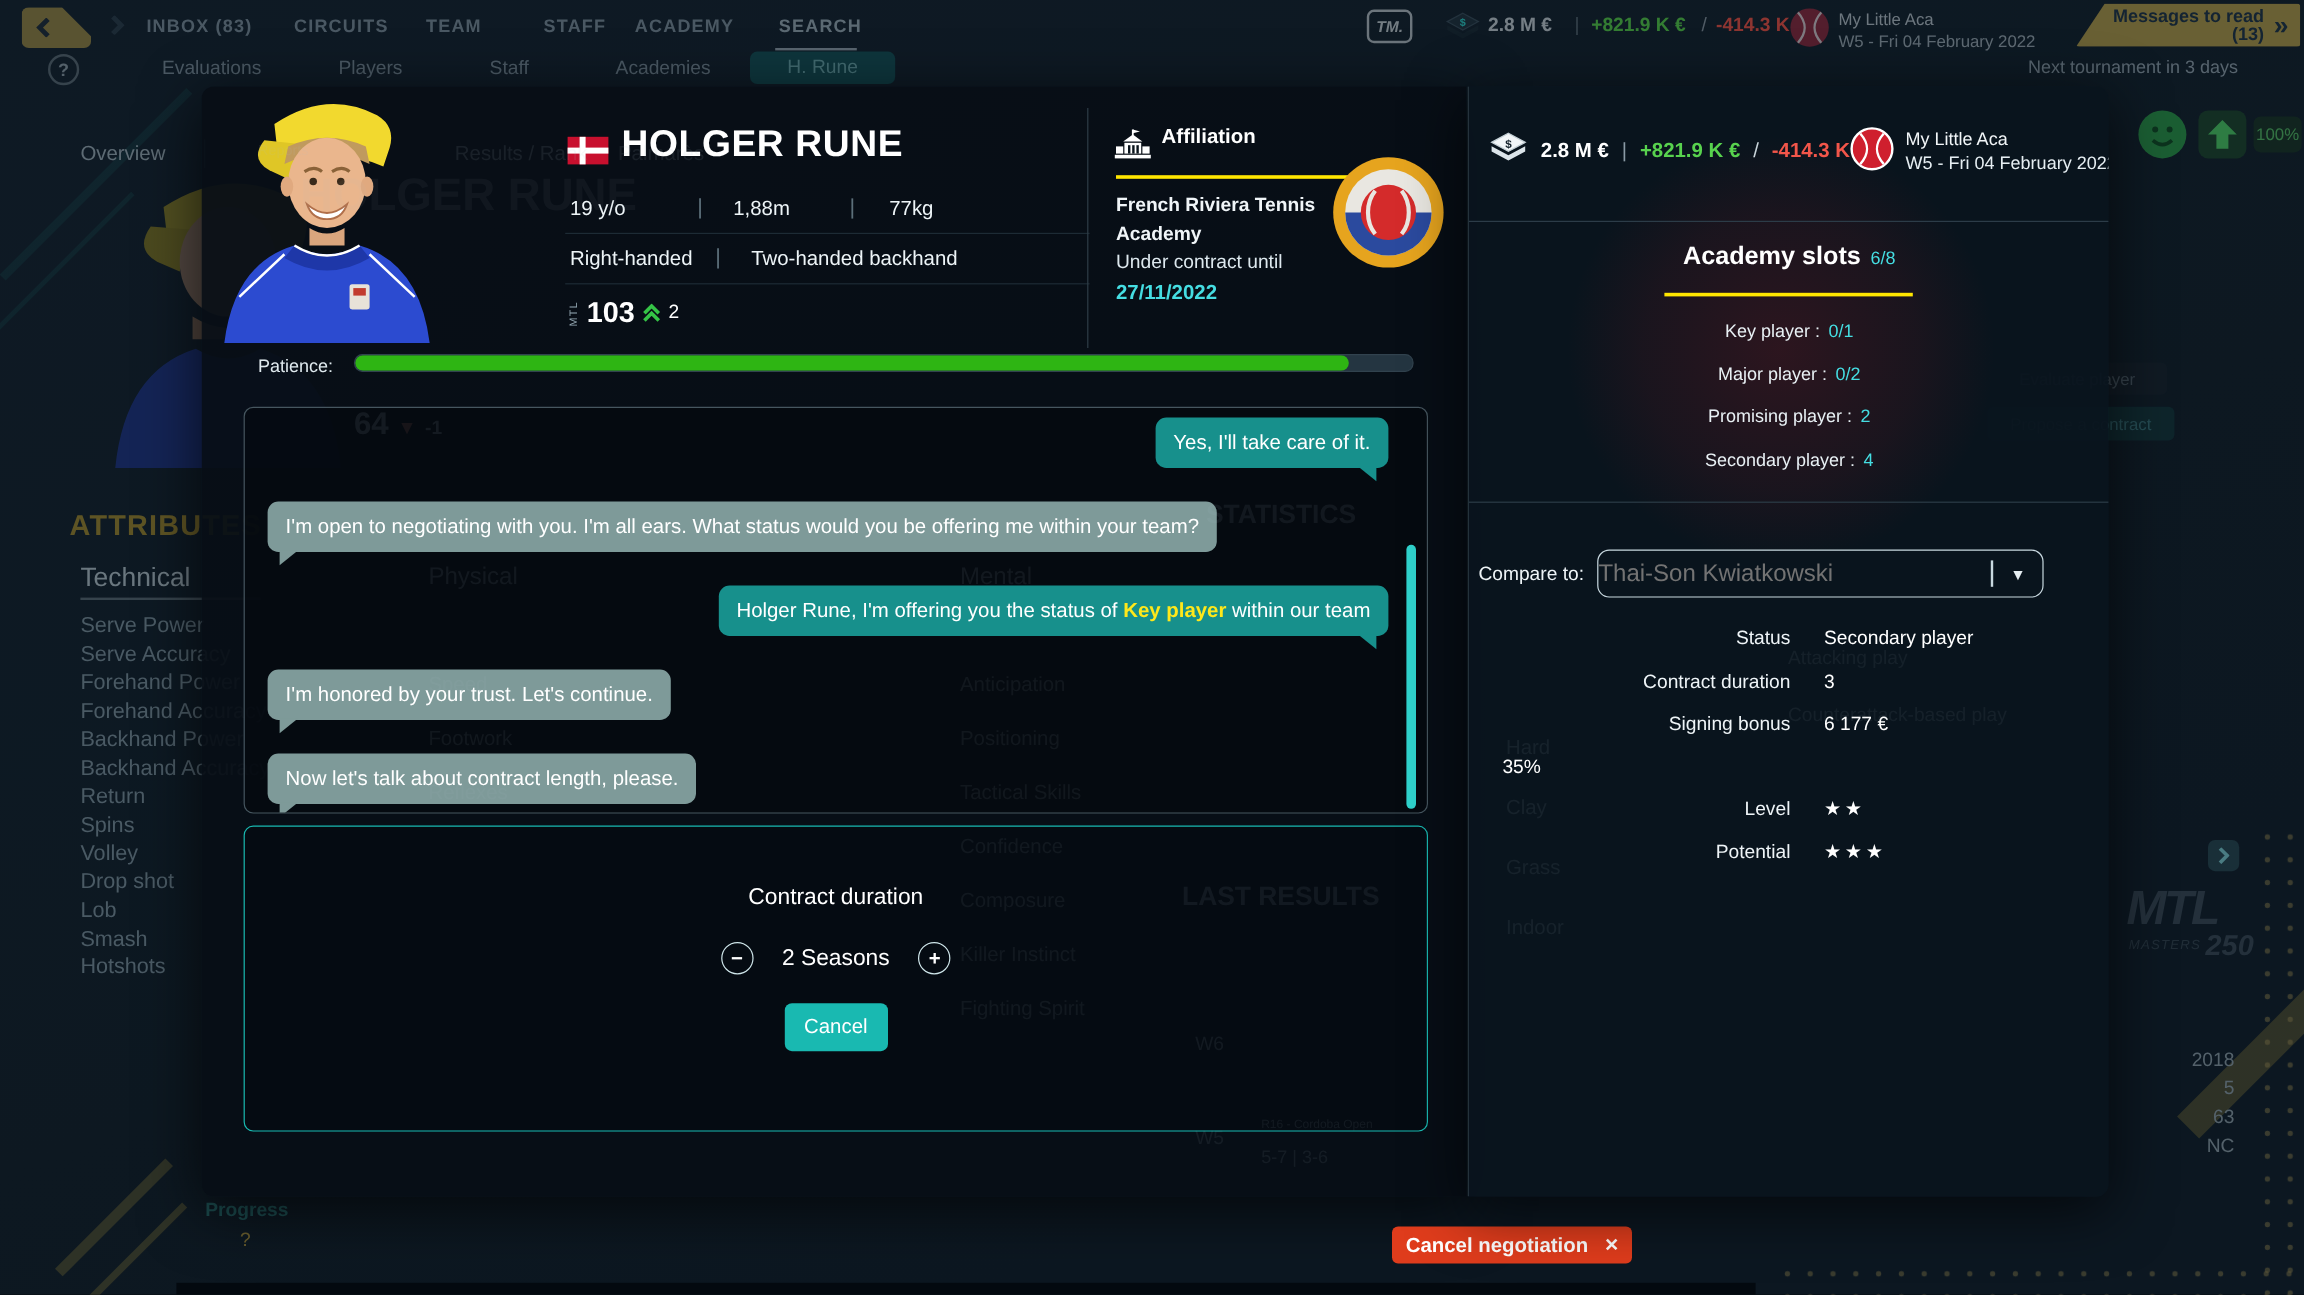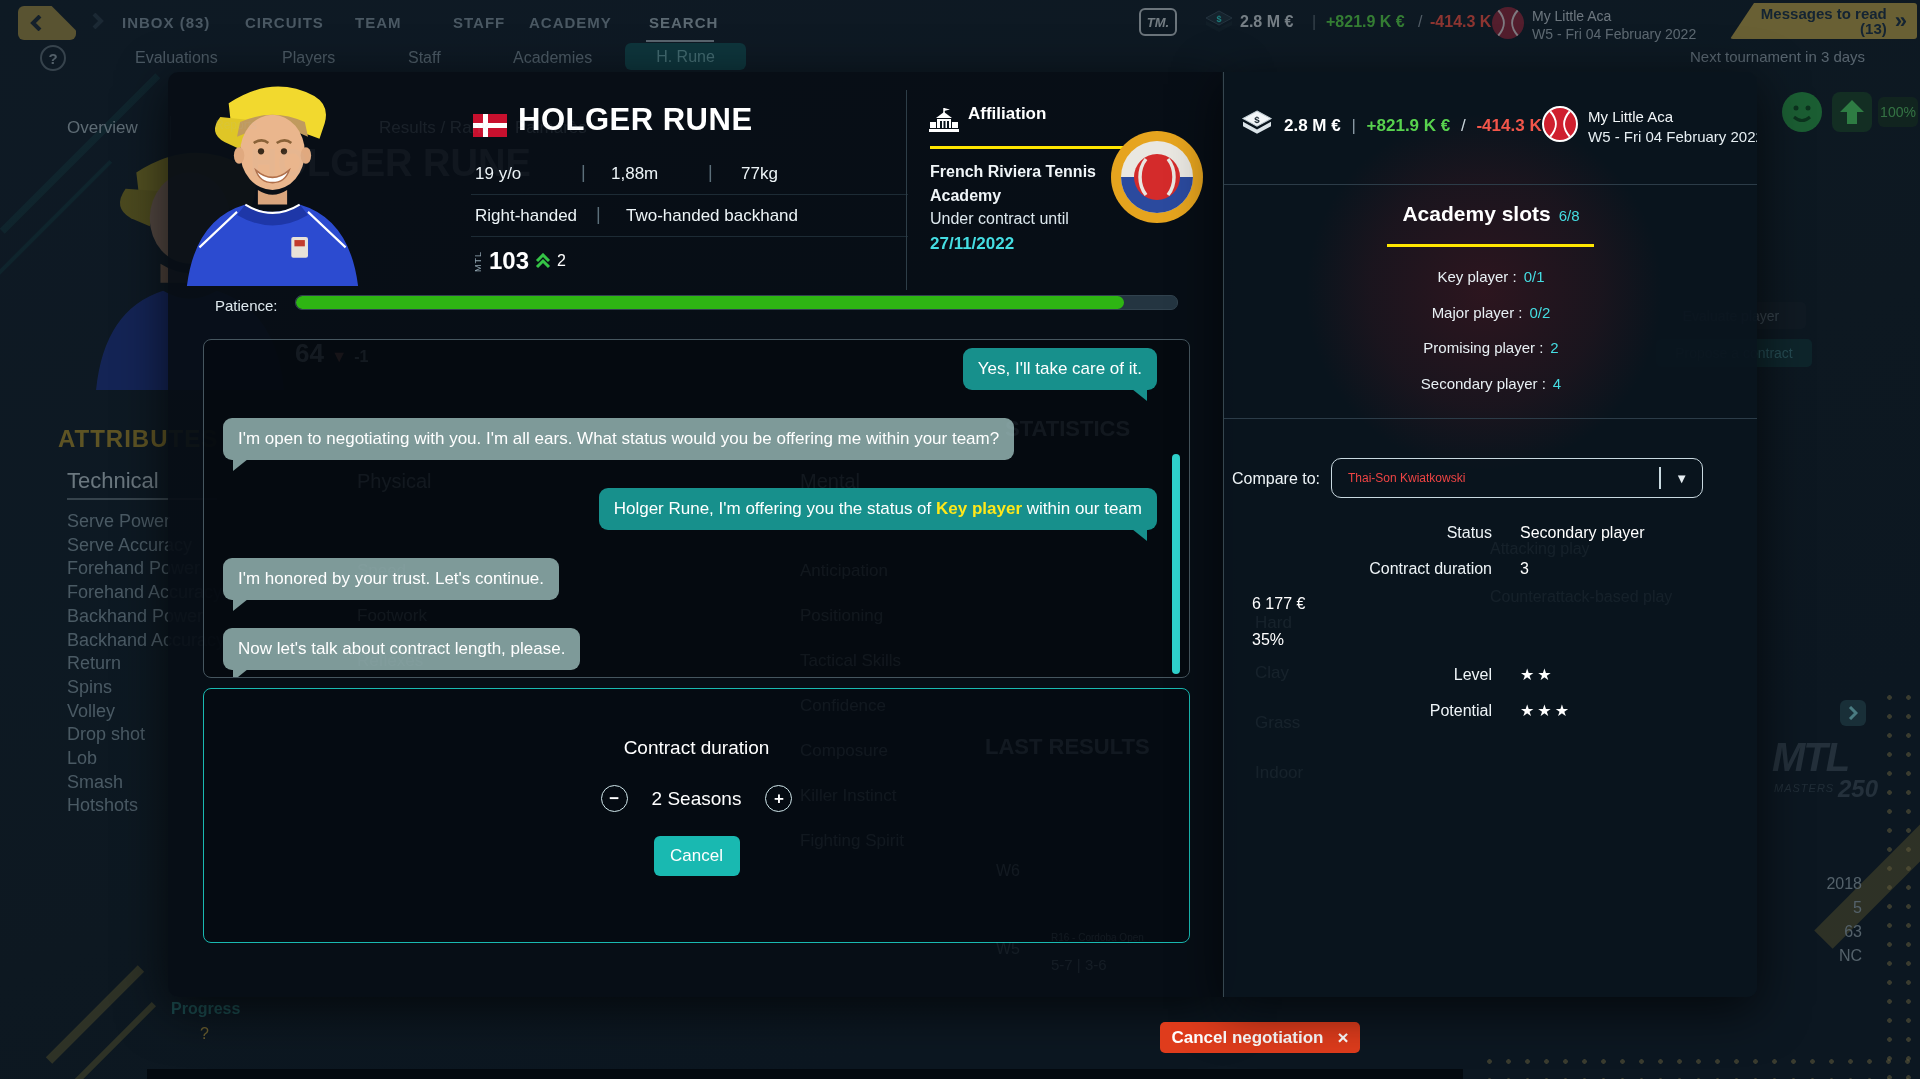--- a/index.html
+++ b/index.html
@@ -79,21 +79,21 @@
              color:#fff;font-weight:bold;font-size:17px;font-family:"Liberation Sans",sans-serif;display:flex;align-items:center;justify-content:center;gap:14px;cursor:pointer;}
 
   
   .rp-sep{position:absolute;left:0;width:534px;height:1px;background:#2c3c48;}
   .slots-title{font-size:21px;font-weight:bold;color:#fff;}
   .slots-count{font-size:15px;color:var(--cyan);margin-left:8px;}
   .slotrow{display:flex;justify-content:center;gap:7px;font-size:15px;height:35.5px;align-items:flex-start;}
   .slotrow .v{color:var(--cyan);}
   #dropdown{position:absolute;left:107px;top:386px;width:372px;height:40px;border:1.5px solid #c9d9e0;border-radius:10px;
             display:flex;align-items:center;cursor:pointer;background:rgba(10,20,30,.4);}
-  #dropdown .ddtext{margin-left:16px;font-size:12px;color:#ef4444;flex:1;}
+  #dropdown .ddtext{font-size:20px;color:#737373;flex:1;}
   #dropdown .ddsep{width:2px;height:22px;background:#c9d9e0;margin-right:14px;}
   #dropdown .ddarrow{color:#e6eef2;font-size:13px;margin-right:14px;}
   .detailrow{display:flex;height:35.5px;}
   .detailrow .lab{width:268px;text-align:right;font-size:16px;color:#eef4f7;}
   .detailrow .val{margin-left:28px;font-size:16px;color:#fff;}
   .stars{color:var(--star);font-size:25px;letter-spacing:3px;line-height:18px;}
 
   .redglow{position:absolute;left:80px;top:40px;width:360px;height:360px;border-radius:50%;
            background:radial-gradient(circle,rgba(150,25,35,.25) 0%,rgba(150,25,35,.12) 45%,transparent 70%);}
 </style>
@@ -398,20 +398,21 @@
     <div class="abs" style="left:0;top:452px;width:534px;" id="detail-rows">
         <div class="detailrow">
           <span class="lab">Status</span>
           <span class="val">Secondary player</span>
         </div>
         <div class="detailrow">
           <span class="lab">Contract duration</span>
           <span class="val">3</span>
         </div>
         <div class="detailrow">
+          <span class="lab">Signing bonus</span>
           <span class="val">6 177 €</span>
         </div>
         <div class="detailrow">
           <span class="val">35%</span>
         </div>
         <div class="detailrow">
           <span class="lab">Level</span>
           <span class="val stars">★★</span>
         </div>
         <div class="detailrow">

